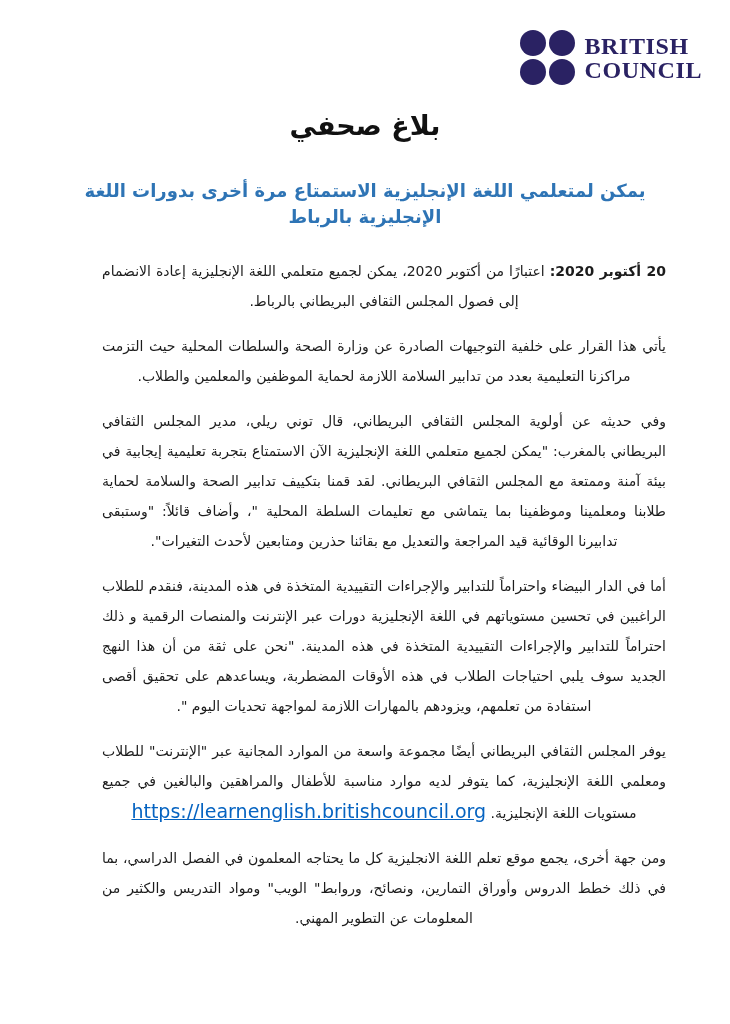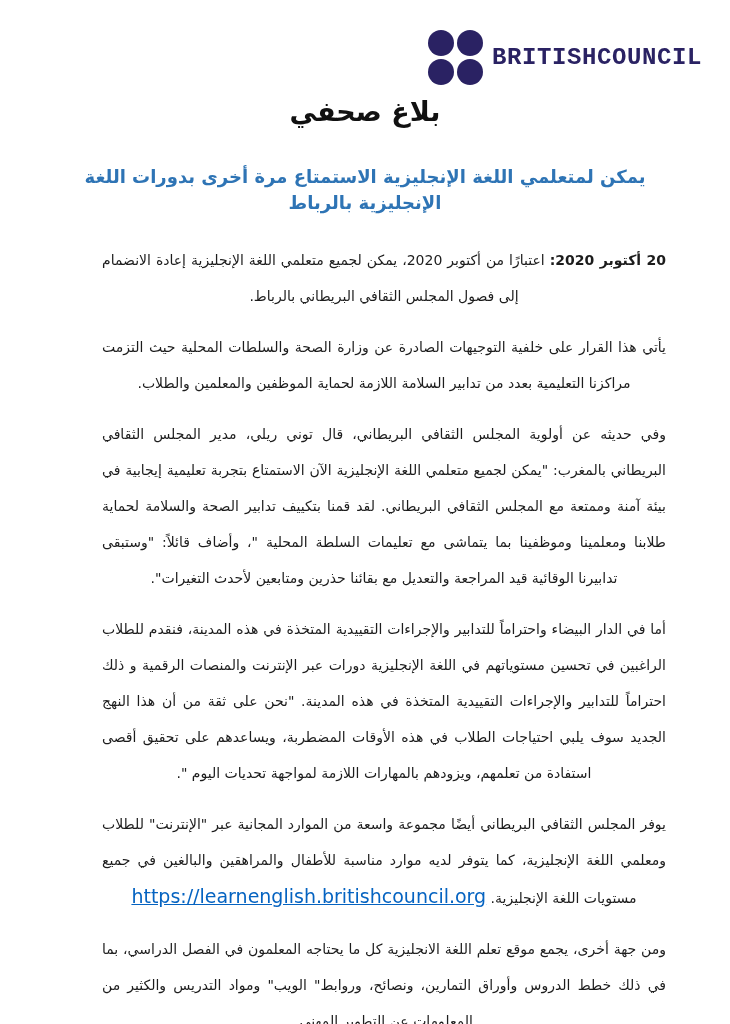--- a/index.html
+++ b/index.html
@@ -13,33 +13,33 @@
   body{
     width:730px;height:1024px;overflow:hidden;position:relative;
     font-family:"DejaVu Sans",sans-serif;color:var(--text);
   }
   .page{width:730px;height:1024px;padding:0 64px;}
   
   .header{position:relative;height:88px;}
   .logo{position:absolute;top:30px;right:-36px;display:flex;align-items:center;gap:9px;}
   .dots{display:grid;grid-template-columns:26px 26px;grid-auto-rows:26px;gap:3px;}
   .dots span{display:block;width:26px;height:26px;border-radius:50%;background:var(--indigo);}
-  .logo-text{display:flex;flex-direction:row;justify-content:center;
-    font-family:Liberation Mono, monospace;font-weight:700;font-size:24px;
+  .logo-text{display:flex;flex-direction:column;justify-content:center;
+    font-family:Liberation Serif, serif;font-weight:700;font-size:24px;
     line-height:24px;letter-spacing:.6px;color:var(--indigo);}
   
   .kicker{direction:rtl;text-align:center;font-weight:700;font-size:27px;
-    margin-top:8px;color:#111;}
+    margin-top:22px;color:#111;}
   .headline{direction:rtl;text-align:center;font-weight:700;font-size:18px;
     color:var(--headline-blue);margin-top:37px;line-height:1.45;}
   
   .body-copy{margin-top:26px;}
   .para{
     direction:rtl;text-align:justify;text-align-last:center;
-    font-size:14px;line-height:36px;margin-bottom:15px;color:var(--text);margin-left:38px;
+    font-size:14px;line-height:30px;margin-bottom:15px;color:var(--text);margin-left:38px;
   }
   .para b{font-weight:700;}
   .link{color:var(--link-blue);text-decoration:underline;cursor:pointer;
     unicode-bidi:isolate;direction:ltr;font-size:19px;}
 </style>
 </head>
 <body>
 
 <div class="page">
 

